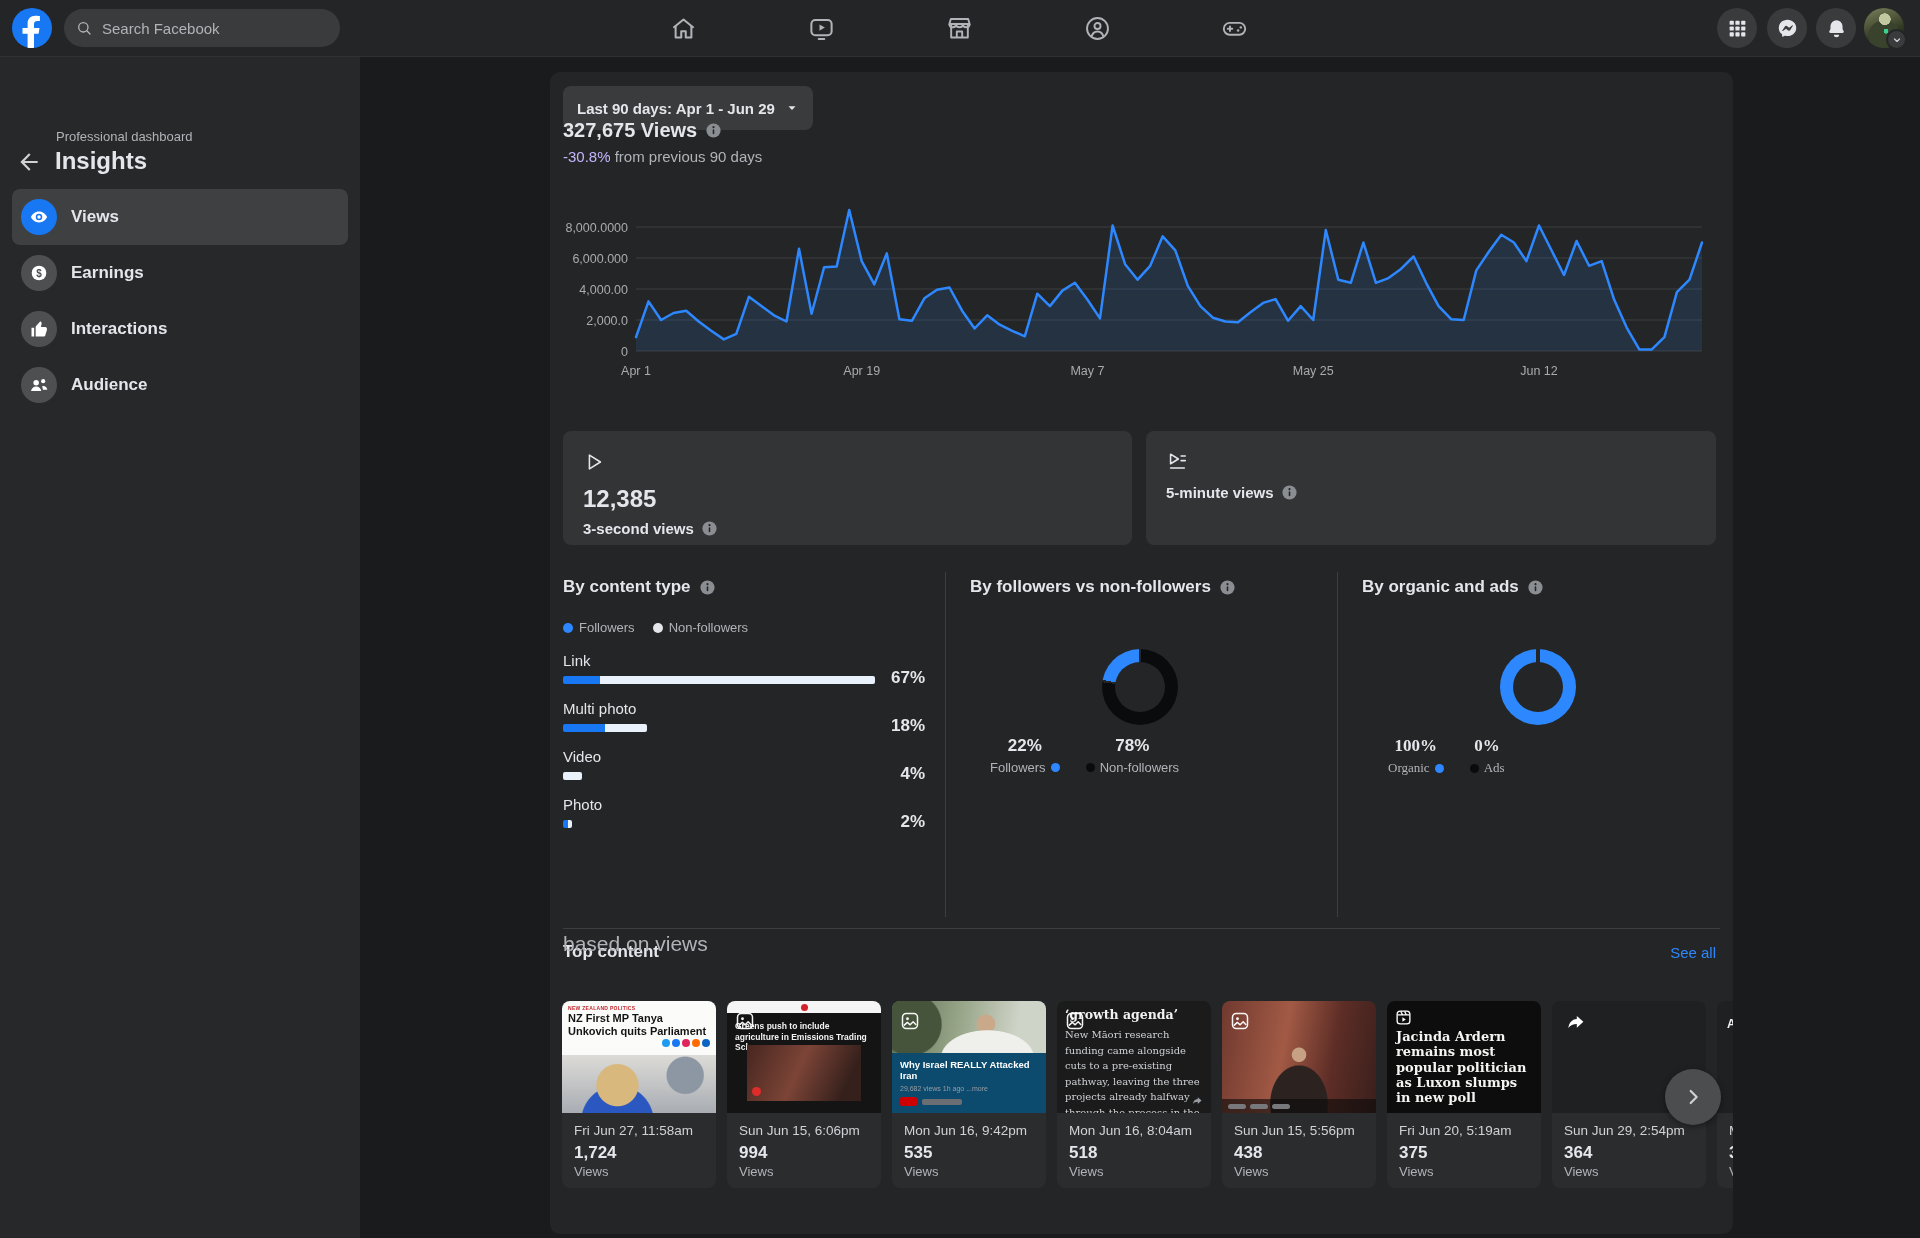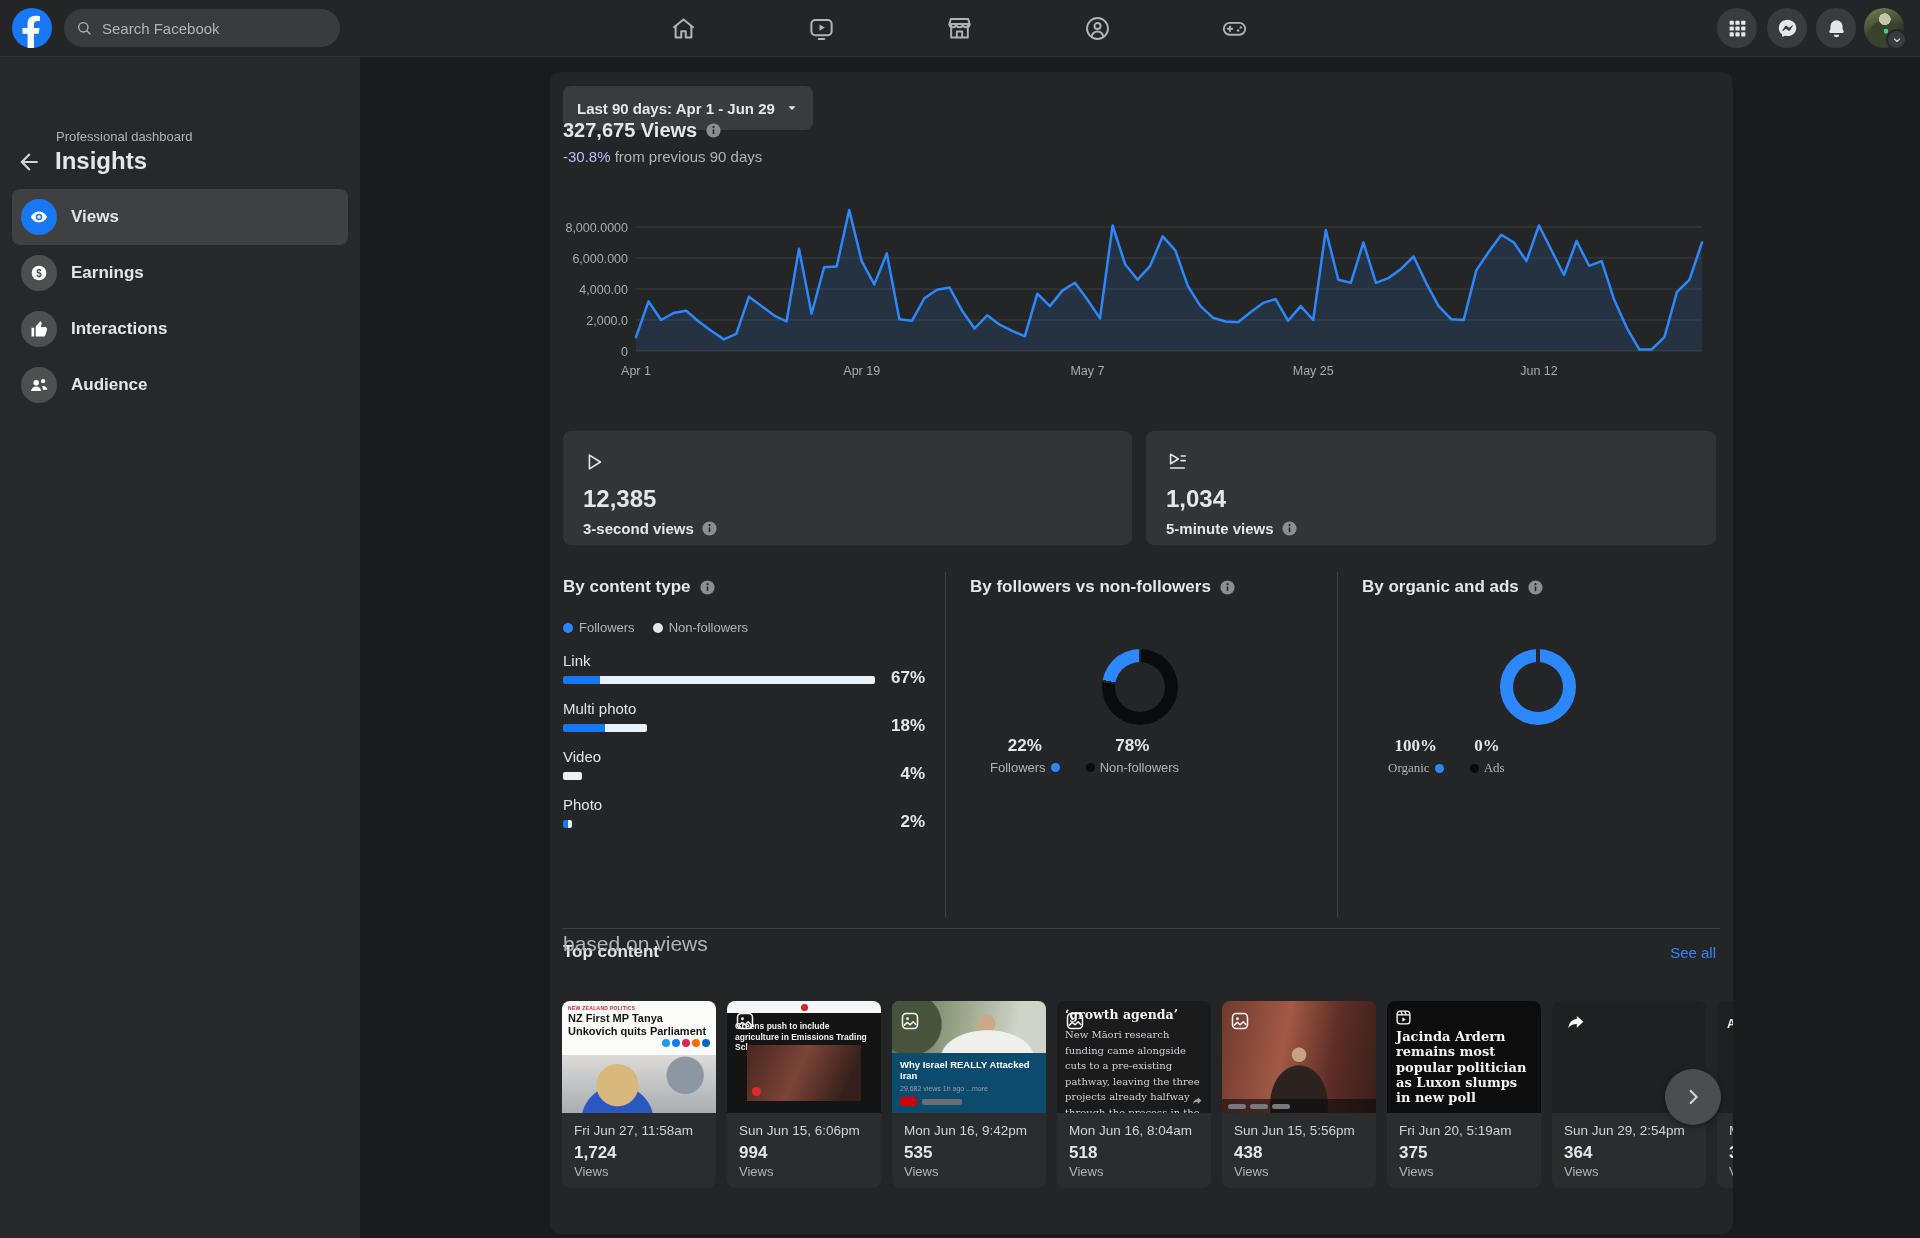--- a/index.html
+++ b/index.html
@@ -382,21 +382,21 @@
                 <circle cx="12" cy="7.3" r="1.5" fill="#242526"></circle>
               </svg>
             </span>
           </div></div>
         <div class="stat-card" style="left: 596px; width: 570px;"><span class="ic s-ic">
             <svg viewBox="0 0 24 24" fill="none" stroke="currentColor" stroke-width="1.7" stroke-linejoin="round">
               <path d="M5 3.5l8.5 5.2L5 13.9z"></path>
               <path d="M16.5 5.5H21M16.5 10.5H21" stroke-linecap="round"></path>
               <path d="M5 18.5h15" stroke-linecap="round"></path>
             </svg>
-          </span><div class="s-value">1,034</div><div class="s-label">
+          </span><div class="s-label">
             <span>5-minute views</span>
             <span class="ic info">
               <svg viewBox="0 0 24 24">
                 <circle cx="12" cy="12" r="10" fill="#8a8d91"></circle>
                 <rect x="10.9" y="10.3" width="2.2" height="7" rx="1.1" fill="#242526"></rect>
                 <circle cx="12" cy="7.3" r="1.5" fill="#242526"></circle>
               </svg>
             </span>
           </div></div>
       </div>

